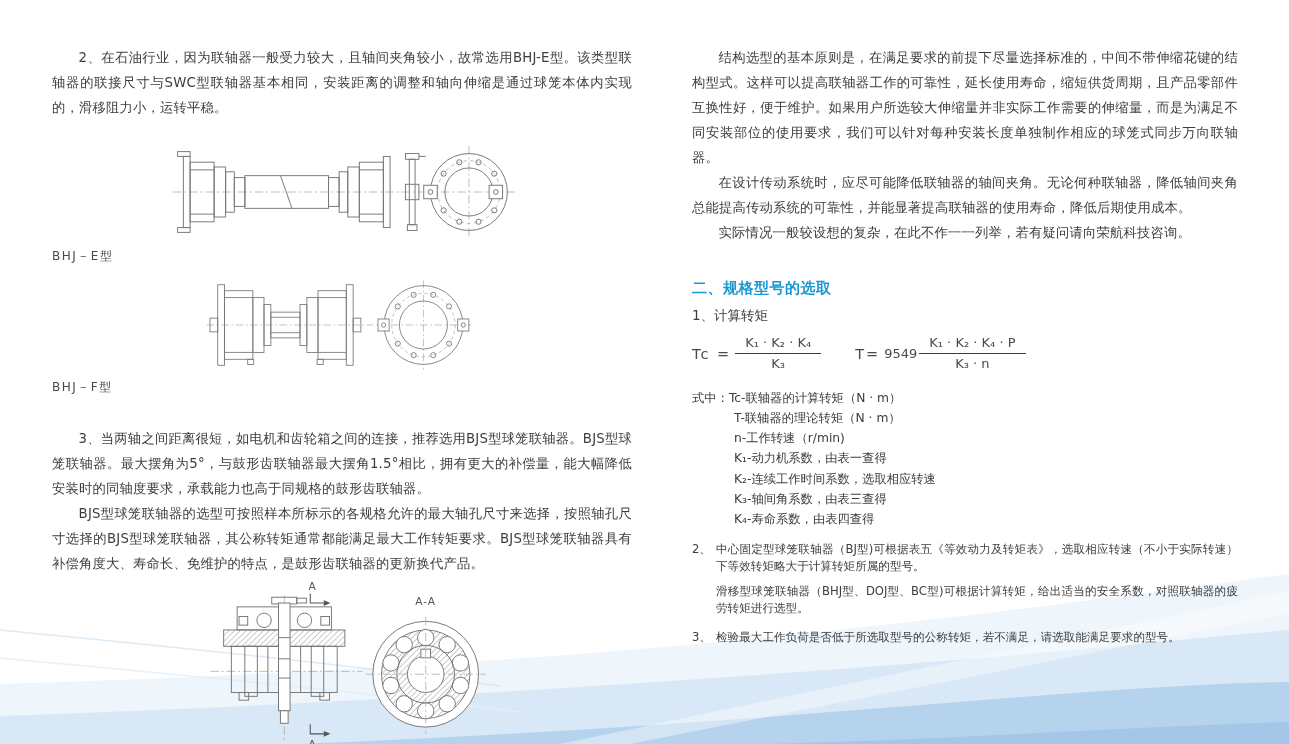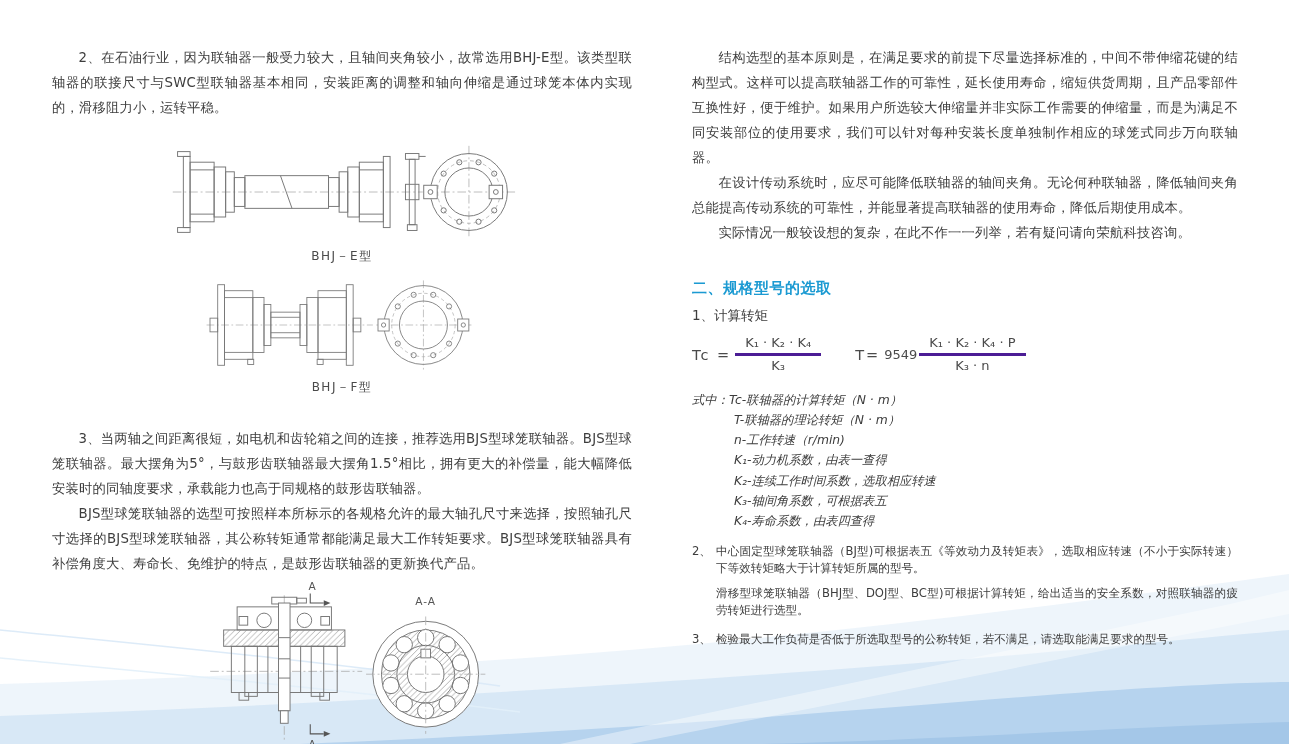--- a/index.html
+++ b/index.html
@@ -17,40 +17,40 @@
 
   
   .col{position:absolute;top:40px;}
   .col-left{left:52px;width:580px;}
   .col-right{left:692px;width:546px;}
 
   .body-p{margin:0;font-size:13.3px;line-height:25px;text-align:justify;text-indent:2em;letter-spacing:.2px;}
   .first{margin-top:5px;}
 
   
-  .figure{text-align:center;}
+  .figure{}
   .fig-e{margin-top:22px;}
   .fig-f{margin-top:12px;}
   .fig-bjs{margin-top:2px;}
   .figure svg{display:block;margin:0 auto;}
   .caption{margin-top:6px;font-size:12px;color:#4a4a4a;letter-spacing:1.5px;}
 
   
   .sec-head{margin:34px 0 0 0;font-size:15px;font-weight:700;color:var(--accent);letter-spacing:.5px;}
   .calc-head{margin:9px 0 0 0;font-size:13.5px;}
 
   .formula-row{display:flex;align-items:center;gap:34px;margin-top:10px;font-size:13px;color:#4a4a4a;}
   .formula{display:flex;align-items:center;}
   .f-lhs{font-size:14.5px;letter-spacing:2px;margin-right:4px;}
   .f-coef{font-size:13px;margin-right:2px;}
   .frac{display:inline-flex;flex-direction:column;text-align:center;line-height:1.25;}
-  .frac .num{border-bottom:3px solid #4c1d95;padding:0 10px 2px;}
+  .frac .num{border-bottom:1px solid #4c1d95;padding:0 10px 2px;}
   .frac .den{padding-top:2px;}
 
-  .where{margin-top:15px;font-size:12.3px;line-height:20.3px;font-style:italic;}
+  .where{margin-top:15px;font-size:12.3px;line-height:20.3px;}
   .where .lead{display:flex;}
   .where .lbl{flex:0 0 auto;}
   .where .term{display:block;margin-left:42px;}
   .where .term-first{margin-left:0;}
 
   .num-item{display:flex;margin-top:11px;font-size:11.6px;line-height:17.5px;}
   .item-no{flex:0 0 24px;}
   .item-body{flex:1;}
   .item-body p{margin:0;text-align:justify;}
   .item-body p.sub{margin-top:7px;}
@@ -280,21 +280,21 @@
 
     <div class="where">
       <div class="lead">
         <span class="lbl">式中：</span>
         <span class="term term-first">Tc-联轴器的计算转矩（N · m）</span>
       </div>
       <span class="term">T-联轴器的理论转矩（N · m）</span>
       <span class="term">n-工作转速（r/min)</span>
       <span class="term">K₁-动力机系数，由表一查得</span>
       <span class="term">K₂-连续工作时间系数，选取相应转速</span>
-      <span class="term">K₃-轴间角系数，可根据表五</span>
+      <span class="term">K₃-轴间角系数，由表三查得</span>
       <span class="term">K₄-寿命系数，由表四查得</span>
     </div>
 
     <div class="num-item">
       <span class="item-no">2、</span>
       <div class="item-body">
         <p>中心固定型球笼联轴器（BJ型)可根据表五《等效动力及转矩表》，选取相应转速（不小于实际转速）下等效转矩略大于计算转矩所属的型号。</p>
         <p class="sub">滑移型球笼联轴器（BHJ型、DOJ型、BC型)可根据计算转矩，给出适当的安全系数，对照联轴器的疲劳转矩进行选型。</p>
       </div>
     </div>

